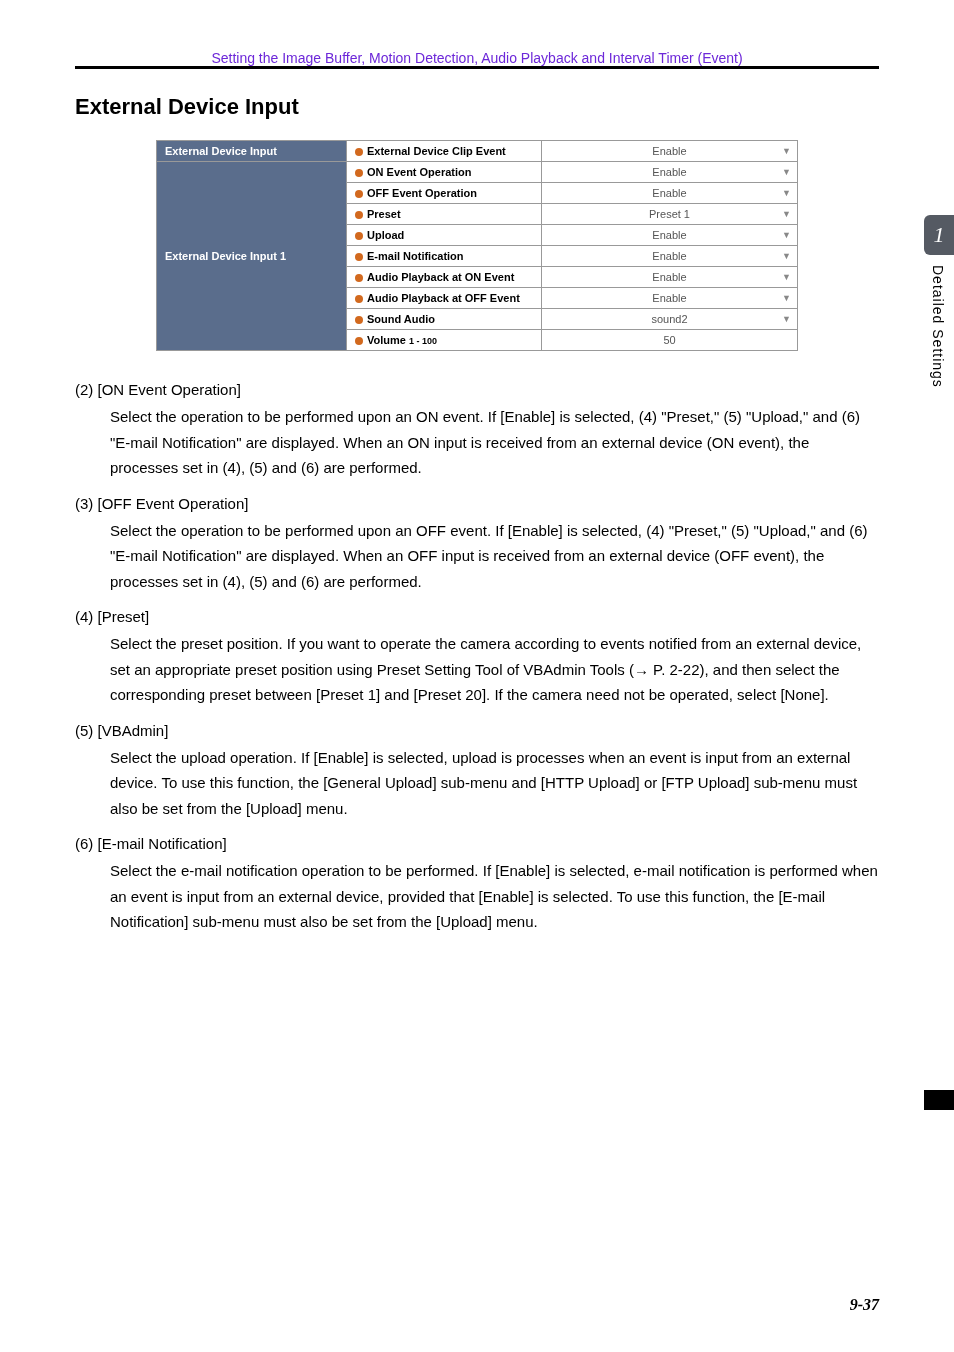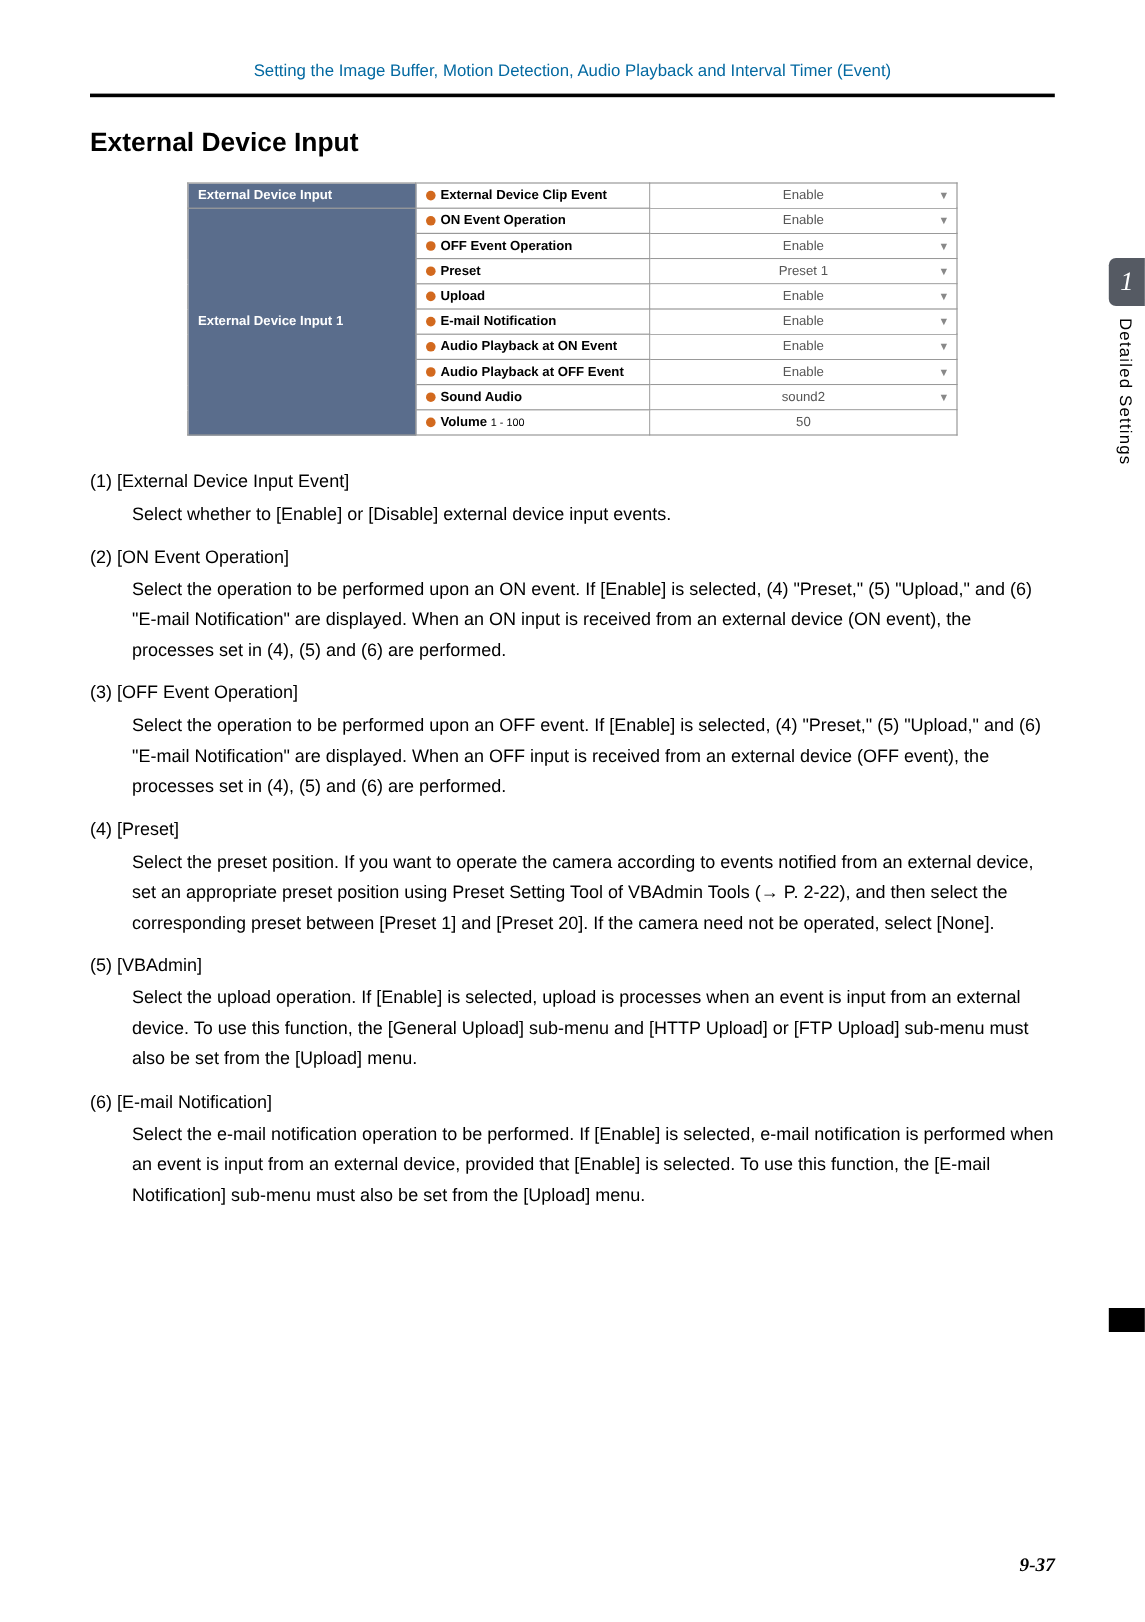--- a/index.html
+++ b/index.html
@@ -1,27 +1,27 @@
 <!DOCTYPE html>
 <html><head>
 <meta charset="utf-8">
 <style>
   * { box-sizing: border-box; margin: 0; padding: 0; }
   body { font-family: Arial, Helvetica, sans-serif; background: #fff; color: #000; }
   .page { width: 954px; height: 1352px; position: relative; padding: 50px 75px 50px 75px; }
-  .header-bar { text-align: center; font-size: 14px; color: #0369a1; margin-bottom: 12px; }
+  .header-bar { text-align: center; font-size: 14px; color: #6d28d9; margin-bottom: 0; }
   .divider-thick { border: none; border-top: 3px solid #000; margin-bottom: 25px; }
   .h2 { font-size: 22px; font-weight: bold; margin-bottom: 20px; }
   .settings-table { width: 642px; margin: 0 auto 30px auto; border-collapse: collapse; font-size: 11px; }
   .settings-table td { border: 1px solid #999; padding: 4px 8px; height: 20px; vertical-align: middle; }
   .cell-label-group { background: #5a6d8c; color: #fff; font-weight: bold; width: 190px; }
   .cell-label { color: #000; font-weight: bold; width: 195px; }
   .cell-value { color: #555; background: #fff; position: relative; text-align: center; }
   .bullet { display: inline-block; width: 8px; height: 8px; border-radius: 50%; background: #d2691e; margin-right: 4px; vertical-align: middle; }
-  .range-small { font-size: 9px; font-weight: normal; }
+  .range-small { font-size: 9px; font-weight: bold; }
   .dropdown-arrow { position: absolute; right: 6px; top: 50%; transform: translateY(-50%); font-size: 9px; color: #888; }
   .body-text { font-size: 15px; line-height: 1.7; margin-left: 35px; margin-bottom: 14px; }
   .num-heading { font-size: 15px; font-weight: normal; margin-bottom: 6px; margin-top: 12px; }
   .num-heading .num { font-weight: normal; }
   .num-heading .bracketed { font-weight: normal; }
   .side-tab { position: absolute; right: 0; top: 215px; width: 30px; }
   .tab-chapter { width: 30px; height: 40px; background: #555a63; color: #fff; font-style: italic; font-family: Georgia, serif; font-size: 22px; text-align: center; line-height: 40px; border-top-left-radius: 6px; border-bottom-left-radius: 6px; }
   .tab-label { writing-mode: vertical-rl; font-size: 14px; margin-top: 10px; padding-left: 6px; letter-spacing: 1px; }
   .side-marker { position: absolute; right: 0; top: 1090px; width: 30px; height: 20px; background: #000; }
   .page-num { position: absolute; right: 75px; bottom: 38px; font-size: 16px; font-style: italic; font-weight: bold; font-family: Georgia, serif; }
@@ -78,24 +78,20 @@
       <td class="cell-label"><span class="bullet"></span><span>Sound Audio</span></td>
       <td class="cell-value"><span>sound2</span><span class="dropdown-arrow">▼</span></td>
     </tr>
     <tr>
       <td class="cell-label"><span class="bullet"></span><span>Volume</span> <span class="range-small">1 - 100</span></td>
       <td class="cell-value"><span>50</span></td>
     </tr>
   </tbody>
     </table>
 
-  <div>
-    <div class="num-heading"><span class="num">(1)</span> <span class="bracketed">[External Device Input Event]</span></div>
-    <div class="body-text">Select whether to [Enable] or [Disable] external device input events.</div>
-  </div>
 
   <div>
     <div class="num-heading"><span class="num">(2)</span> <span class="bracketed">[ON Event Operation]</span></div>
     <div class="body-text">Select the operation to be performed upon an ON event. If [Enable] is selected, (4) "Preset," (5) "Upload," and (6) "E-mail Notification" are displayed. When an ON input is received from an external device (ON event), the processes set in (4), (5) and (6) are performed.</div>
   </div>
 
   <div>
     <div class="num-heading"><span class="num">(3)</span> <span class="bracketed">[OFF Event Operation]</span></div>
     <div class="body-text">Select the operation to be performed upon an OFF event. If [Enable] is selected, (4) "Preset," (5) "Upload," and (6) "E-mail Notification" are displayed. When an OFF input is received from an external device (OFF event), the processes set in (4), (5) and (6) are performed.</div>
   </div>

